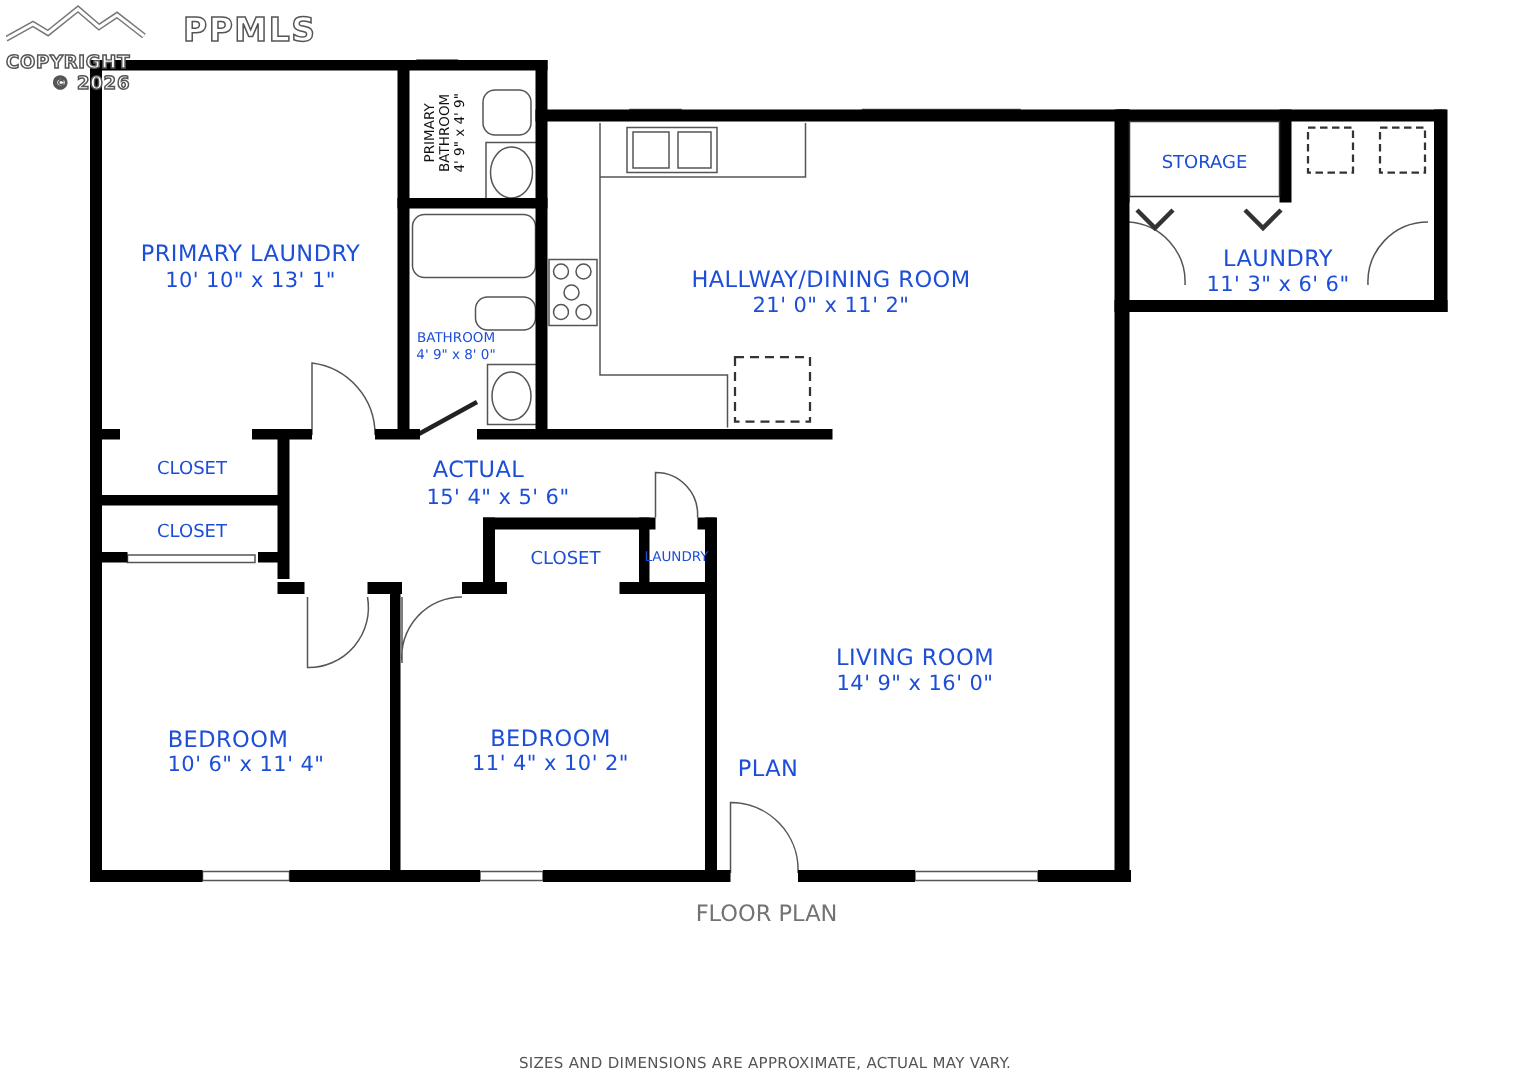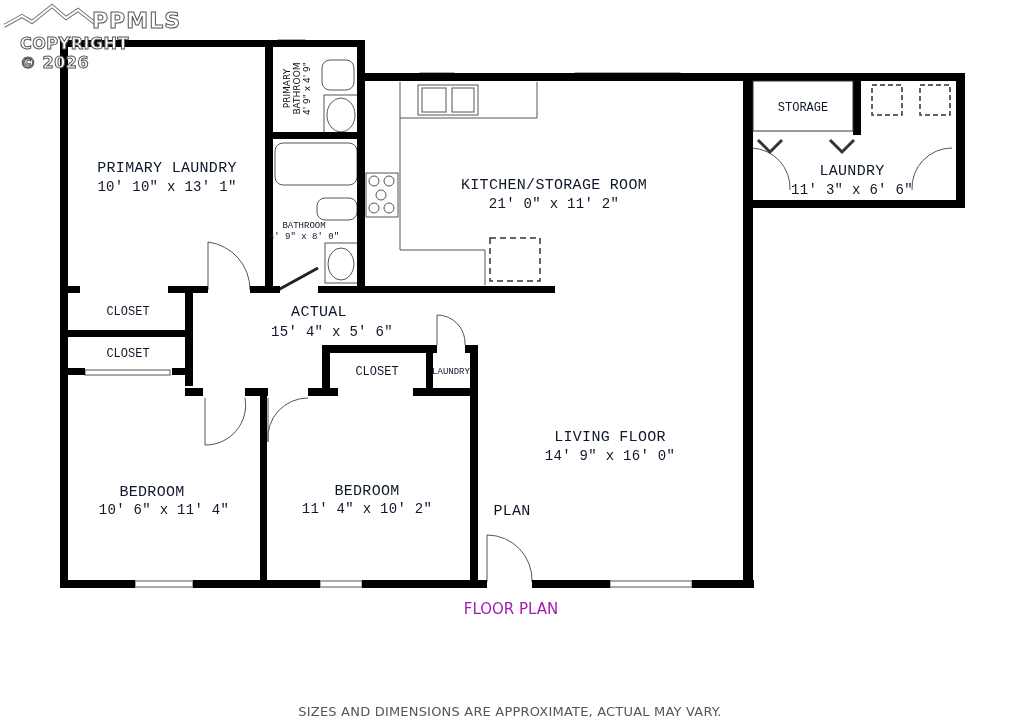--- a/index.html
+++ b/index.html
@@ -1,27 +1,27 @@
 <!DOCTYPE html>
 <html><head>
 <meta charset="utf-8">
 <style>
   html,body{margin:0;padding:0;background:#fff;}
   body{width:1023px;height:724px;position:relative;overflow:hidden;font-family:"DejaVu Sans","Liberation Sans",sans-serif;}
   svg{position:absolute;left:0;top:0;}
-  .lbl{position:absolute;color:#0f172a;text-align:center;white-space:nowrap;transform:translateX(-50%);font-family:Liberation Mono, monospace;}
+  .lbl{position:absolute;color:#1d4ed8;text-align:center;white-space:nowrap;transform:translateX(-50%);}
   .name{font-size:15px;letter-spacing:0.3px;}
   .dim{font-size:14px;letter-spacing:0.3px;}
   .small{font-size:12px;}
   .tiny{font-size:9px;}
   .logo{position:absolute;left:4px;top:8px;color:#fff;font-weight:bold;-webkit-text-stroke:1px #555;}
-  .logo .brand{position:absolute;left:88px;top:0;font-size:22px;letter-spacing:1px;}
-  .logo .copy{position:absolute;left:16px;top:26px;font-size:16px;letter-spacing:0.5px;}
-  .disclaimer{position:absolute;left:510px;top:704px;transform:translateX(-50%);font-size:13px;color:#555;letter-spacing:0.2px;white-space:nowrap;}
-  .fp-title{position:absolute;left:511px;top:600px;transform:translateX(-50%);font-size:15px;color:#a21caf;}
+  .logo .brand{position:absolute;left:118px;top:0;font-size:22px;letter-spacing:1px;}
+  .logo .copy{position:absolute;left:0;top:26px;font-size:12px;letter-spacing:0.5px;text-align:right;}
+  .disclaimer{position:absolute;left:510px;top:704px;transform:translateX(-50%);font-size:10px;color:#555;letter-spacing:0.2px;white-space:nowrap;}
+  .fp-title{position:absolute;left:511px;top:600px;transform:translateX(-50%);font-size:15px;color:#737373;}
 </style>
 </head>
 <body>
 
 <svg width="1023" height="724" viewBox="0 0 1023 724">
 
   <g stroke="#555" stroke-width="1" fill="none">
 
     <path d="M400 82 V250 H485 V285"></path>
     <path d="M400 118 H537 V82"></path>
@@ -138,21 +138,21 @@
 
 <div style="position:absolute;left:282px;top:115px;transform:rotate(-90deg);transform-origin:left top;font-size:9px;line-height:10px;text-align:center;color:#111;">
   <div>PRIMARY</div>
   <div>BATHROOM</div>
   <div>4' 9" x 4' 9"</div>
 </div>
 
 <div class="lbl tiny" style="left:304px;top:221px;">BATHROOM</div>
 <div class="lbl tiny" style="left:304px;top:232px;">4' 9" x 8' 0"</div>
 
-<div class="lbl name" style="left:554px;top:177px;">KITCHEN/STORAGE ROOM</div>
+<div class="lbl name" style="left:554px;top:177px;">HALLWAY/DINING ROOM</div>
 <div class="lbl dim" style="left:554px;top:196px;">21' 0" x 11' 2"</div>
 
 <div class="lbl small" style="left:803px;top:101px;">STORAGE</div>
 <div class="lbl name" style="left:852px;top:163px;">LAUNDRY</div>
 <div class="lbl dim" style="left:852px;top:182px;">11' 3" x 6' 6"</div>
 
 <div class="lbl small" style="left:128px;top:305px;">CLOSET</div>
 <div class="lbl small" style="left:128px;top:347px;">CLOSET</div>
 
 <div class="lbl name" style="left:319px;top:304px;">ACTUAL</div>
@@ -160,19 +160,19 @@
 
 <div class="lbl small" style="left:377px;top:365px;">CLOSET</div>
 <div class="lbl tiny" style="left:451px;top:367px;">LAUNDRY</div>
 
 <div class="lbl name" style="left:152px;top:484px;">BEDROOM</div>
 <div class="lbl dim" style="left:164px;top:502px;">10' 6" x 11' 4"</div>
 
 <div class="lbl name" style="left:367px;top:483px;">BEDROOM</div>
 <div class="lbl dim" style="left:367px;top:501px;">11' 4" x 10' 2"</div>
 
-<div class="lbl name" style="left:610px;top:429px;">LIVING FLOOR</div>
+<div class="lbl name" style="left:610px;top:429px;">LIVING ROOM</div>
 <div class="lbl dim" style="left:610px;top:448px;">14' 9" x 16' 0"</div>
 
 <div class="lbl name" style="left:512px;top:503px;">PLAN</div>
 
 <div class="fp-title">FLOOR PLAN</div>
 <div class="disclaimer">SIZES AND DIMENSIONS ARE APPROXIMATE, ACTUAL MAY VARY.</div>
 
 </body></html>

